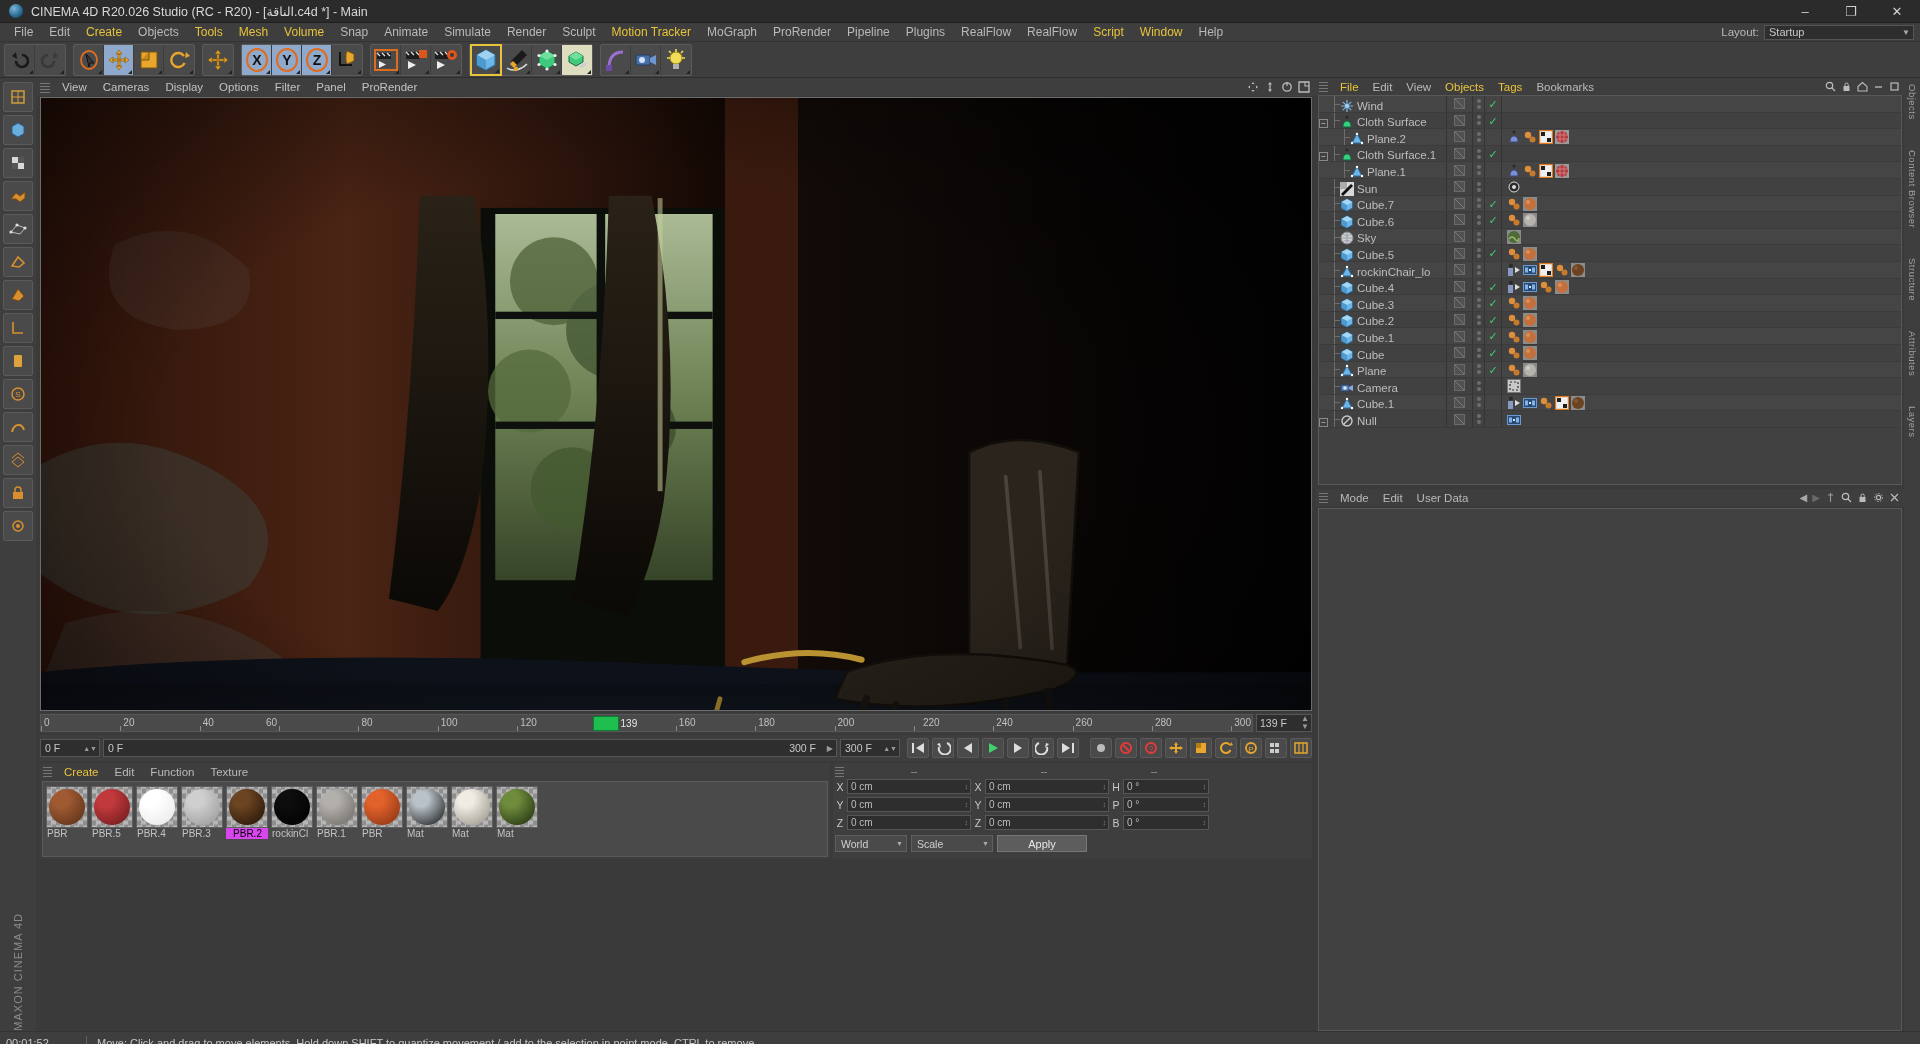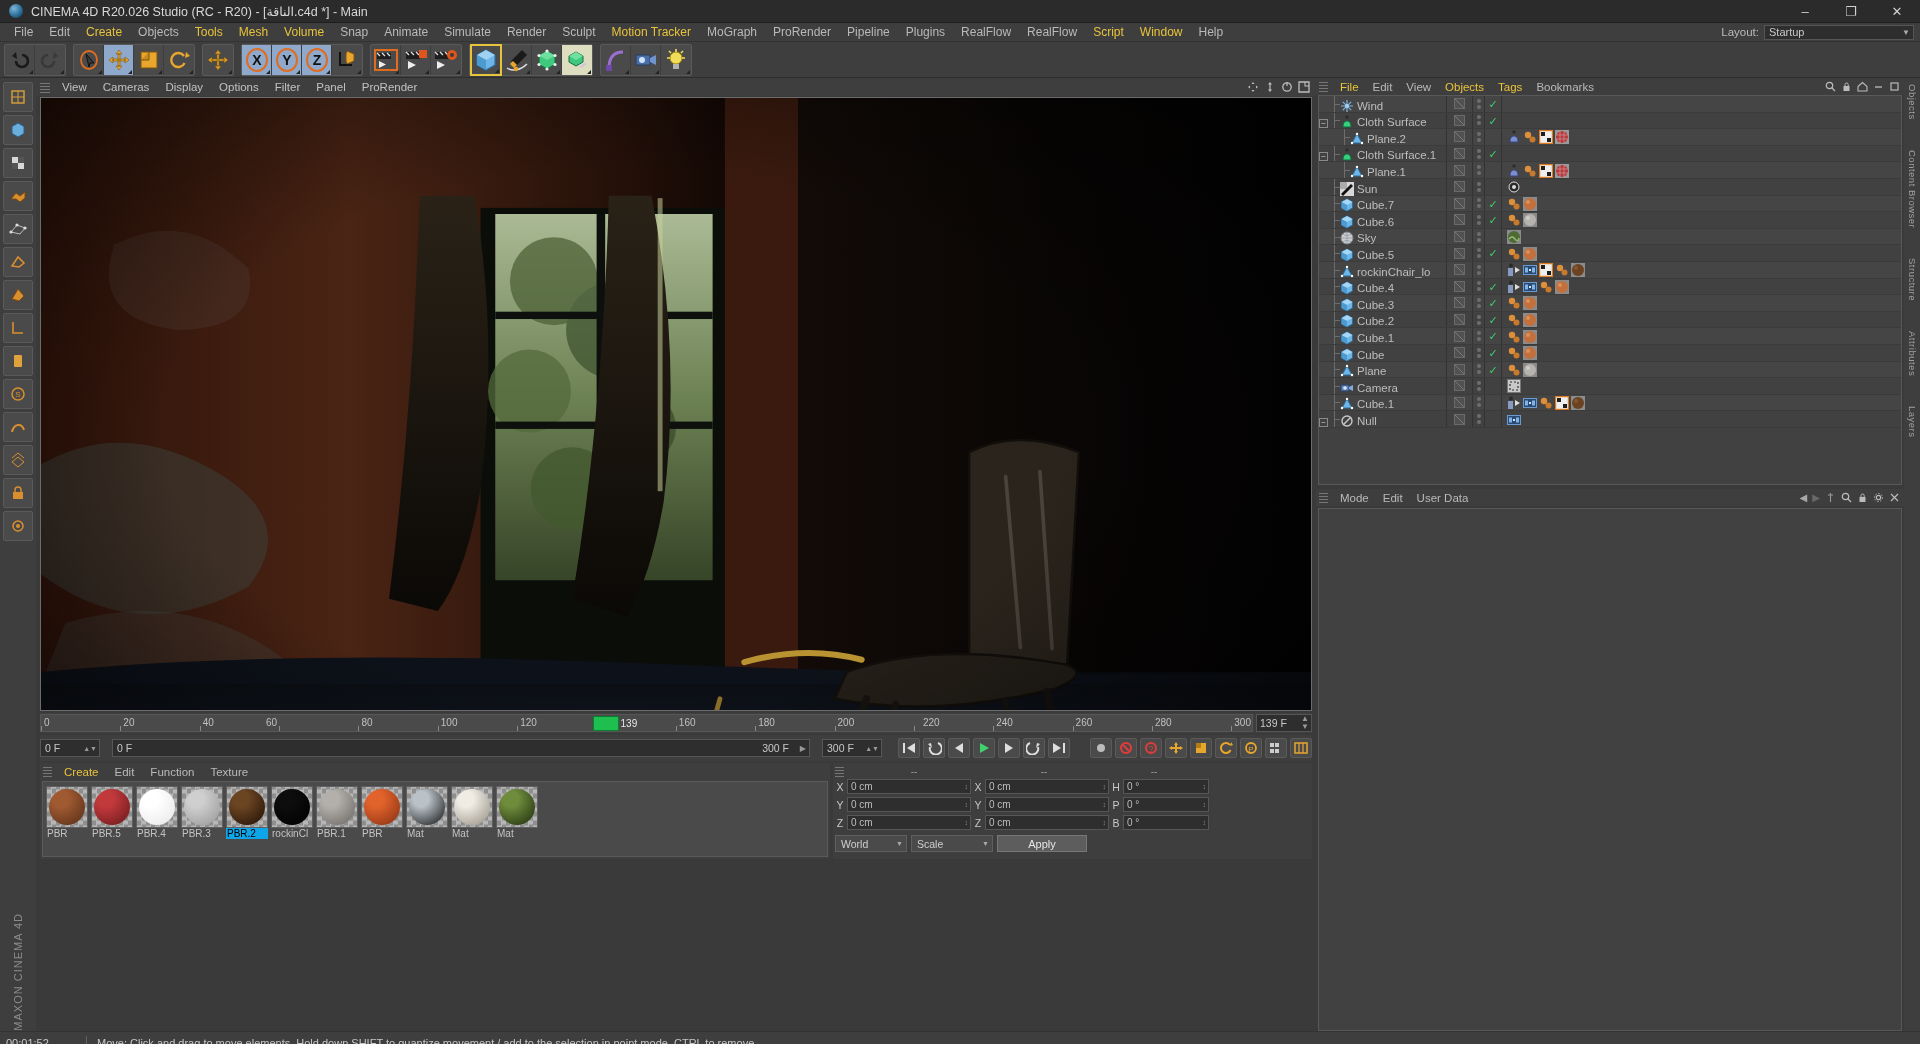--- a/index.html
+++ b/index.html
@@ -80,21 +80,21 @@
   #playhead { position:absolute; top:1px; width:26px; height:15px; background:#1fbf4f;
      border:1px solid #0a7f30; }
   #curframe { position:absolute; font-size:10px; color:#e8e8e8; top:3px; }
   #framebox { width:56px; height:18px; background:#2e2e2e; border:1px solid #565656;
      margin-left:3px; font-size:10.5px; color:#c8c8c8; display:flex; align-items:center;
      padding-left:3px; position:relative; }
   #framebox .sp { position:absolute; right:2px; font-size:8px; color:#999; line-height:8px;}
 
   
   #transport { height:26px; background:#3e3e3e; margin:2px 4px 0 4px; display:flex;
-     align-items:center; gap:12px; }
+     align-items:center; gap:3px; }
   .tfield { height:18px; background:#2e2e2e; border:1px solid #565656; font-size:10.5px;
      color:#c8c8c8; display:flex; align-items:center; padding:0 4px; position:relative; }
   .sbtn { width:22px; height:20px; background:#4a4a4a; border:1px solid #5a5a5a;
      border-radius:2px; display:flex;align-items:center;justify-content:center; }
 
   
   #bottomrow { display:flex; height:96px; margin:2px 4px 0 4px; gap:3px; }
   #matpanel { width:790px; background:#3e3e3e; display:flex; flex-direction:column; }
   #matmenu { height:17px; display:flex; align-items:center; padding-left:3px; }
   #matmenu .grip { width:9px;height:11px;margin-right:4px;
@@ -103,21 +103,21 @@
   #matmenu .mi.hl { color:#e8c33c; }
   #matlist { flex:1; background:#4a4a4a; border:1px solid #5a5a5a; margin:1px 2px 2px 2px;
      display:flex; padding:4px 3px; gap:3px; align-items:flex-start; }
   .matcell { width:42px; }
   .matsw { width:42px; height:42px;
      background:repeating-conic-gradient(#b6b6b6 0% 25%, #8e8e8e 0% 50%) 0/9px 9px;
      border:1px solid #5f5f5f; display:flex; align-items:center; justify-content:center; }
   .matball { width:36px;height:36px; border-radius:50%; }
   .matname { font-size:10px; color:#c3c3c3; text-align:left; padding-left:1px;
      white-space:nowrap; overflow:hidden; }
-  .matname.sel { background:#0ea5e9; color:#000; }
+  .matname.sel { background:#d946ef; color:#000;text-align:center; }
 
   #coordpanel { flex:1; background:#3e3e3e; display:flex; flex-direction:column;
      padding:1px 2px; }
   #coordhdr { height:14px; display:flex; align-items:center; font-size:10px; color:#9a9a9a;}
   #coordhdr .grip { width:9px;height:11px;margin-right:5px;
      background:repeating-linear-gradient(0deg,#777 0 1px,transparent 1px 3px); }
   .crow { display:flex; align-items:center; height:17px; margin-bottom:1px; gap:2px; }
   .clab { width:10px; font-size:10.5px; color:#c8c8c8; text-align:center; }
   .cfield { height:15px; background:#2e2e2e; border:1px solid #565656; font-size:10px;
      color:#bdbdbd; display:flex; align-items:center; padding-left:3px; position:relative; }

